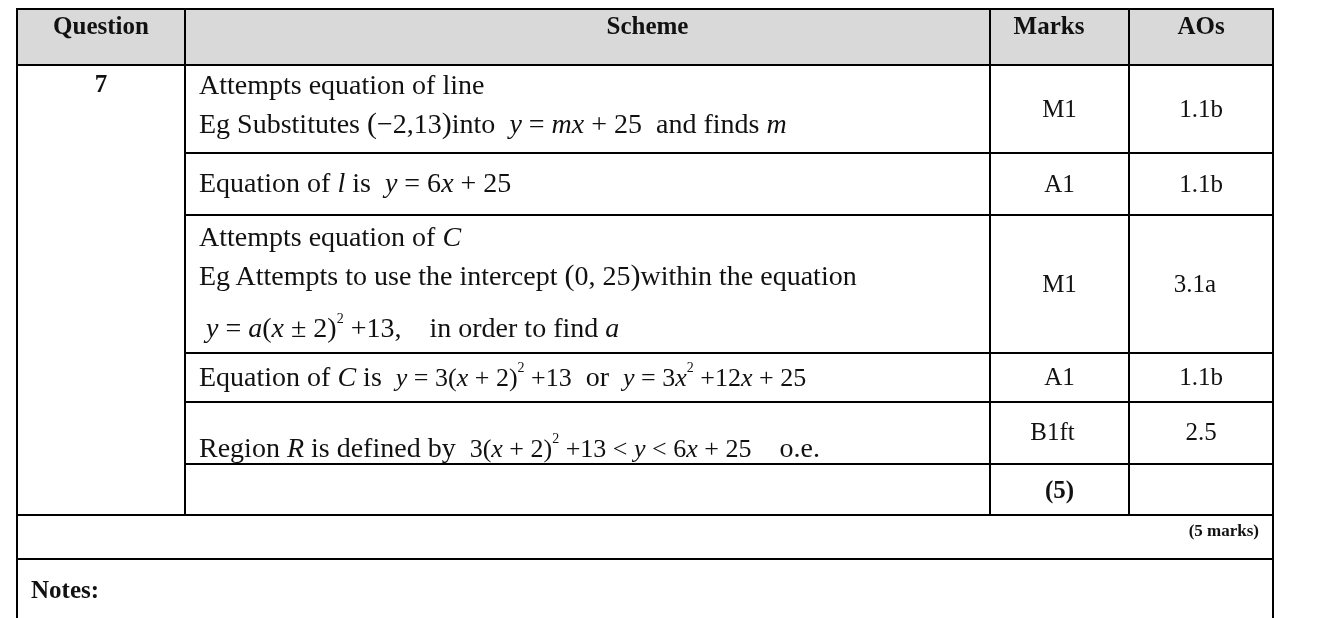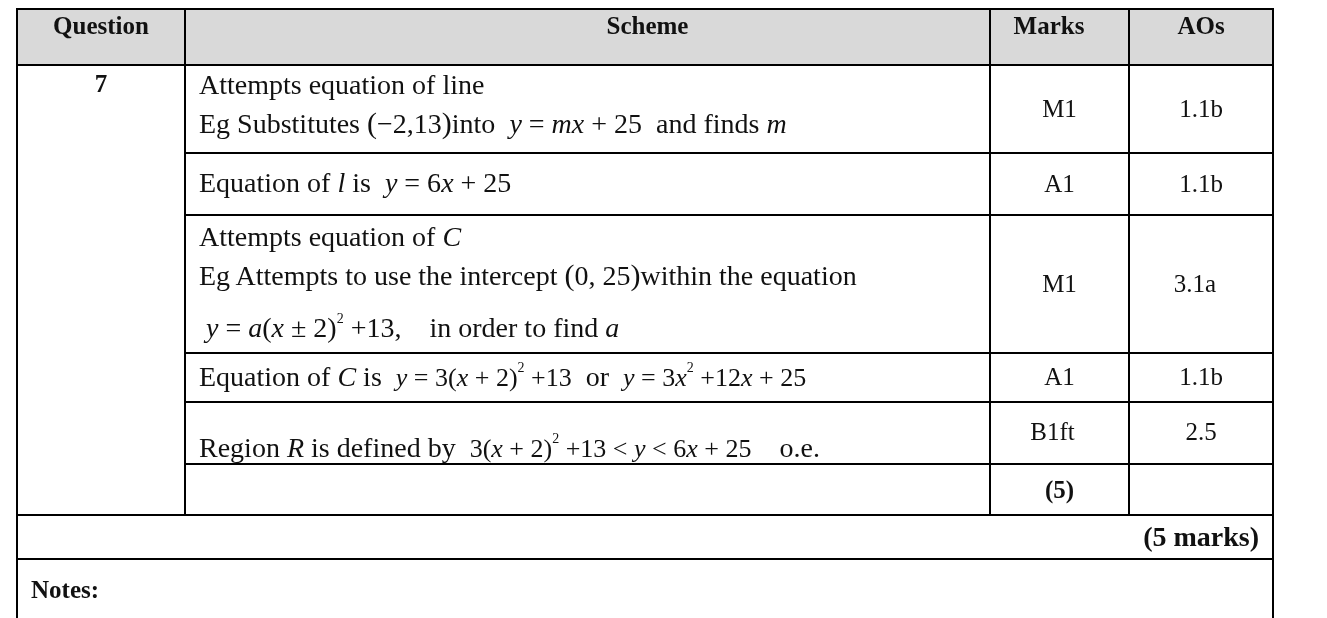--- a/index.html
+++ b/index.html
@@ -66,15 +66,15 @@
 <div class="cell txt" style="top:358px;">Equation of <i>C</i> is &nbsp;<span style="font-size:26px"><i>y</i> = 3(<i>x</i> + 2)<sup>2</sup> +13</span>&nbsp; or &nbsp;<span style="font-size:26px"><i>y</i> = 3<i>x</i><sup>2</sup> +12<i>x</i> + 25</span></div>
 <div class="cell ctr" style="left:990px;width:139px;top:363px;">A1</div>
 <div class="cell ctr" style="left:1129px;width:144px;top:363px;">1.1b</div>
 
 <div class="cell txt" style="top:413px;margin-top:16px;">Region <i>R</i> is defined by &nbsp;<span style="font-size:26px">3(<i>x</i> + 2)<sup>2</sup> +13 &lt; <i>y</i> &lt; 6<i>x</i> + 25</span> &nbsp;&nbsp; o.e.</div>
 <div class="cell ctr" style="left:990px;width:125px;top:418px;">B1ft</div>
 <div class="cell ctr" style="left:1129px;width:144px;top:418px;">2.5</div>
 
 <div class="cell ctr b" style="left:990px;width:139px;top:476px;">(5)</div>
 
-<div class="cell b" style="right:68px;top:521px;font-size:28px;">(5 marks)</div>
+<div class="cell b" style="right:68px;top:521px;font-size:17px;">(5 marks)</div>
 
 <div class="cell b" style="left:31px;top:576px;font-size:25px;">Notes:</div>
 
 </body></html>

